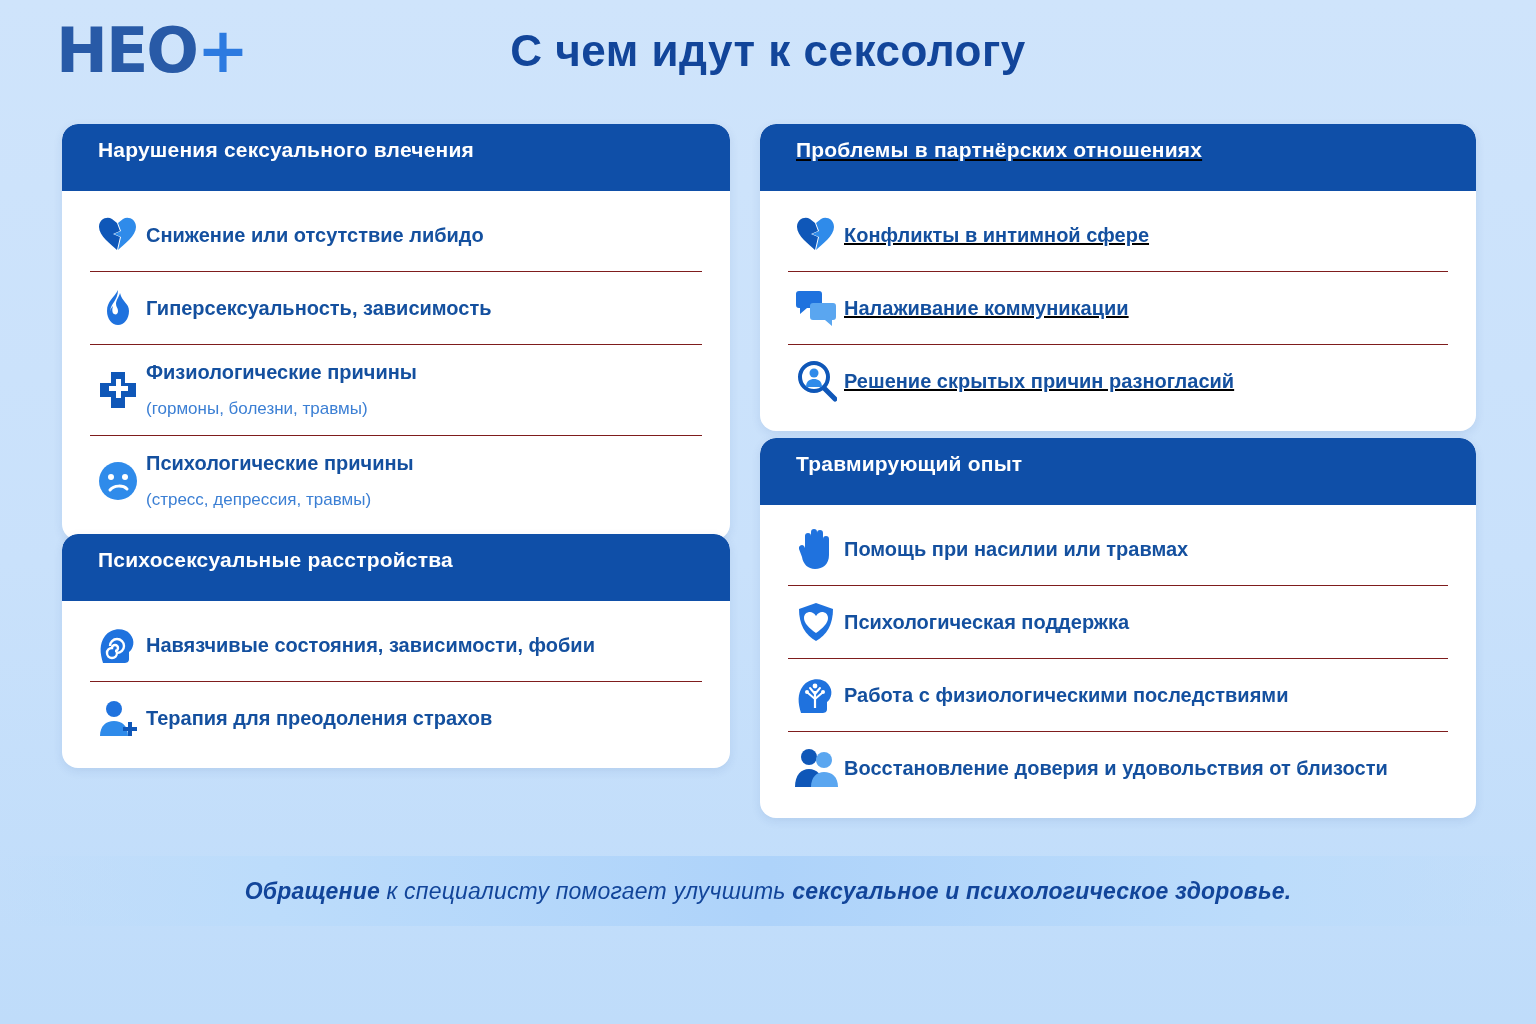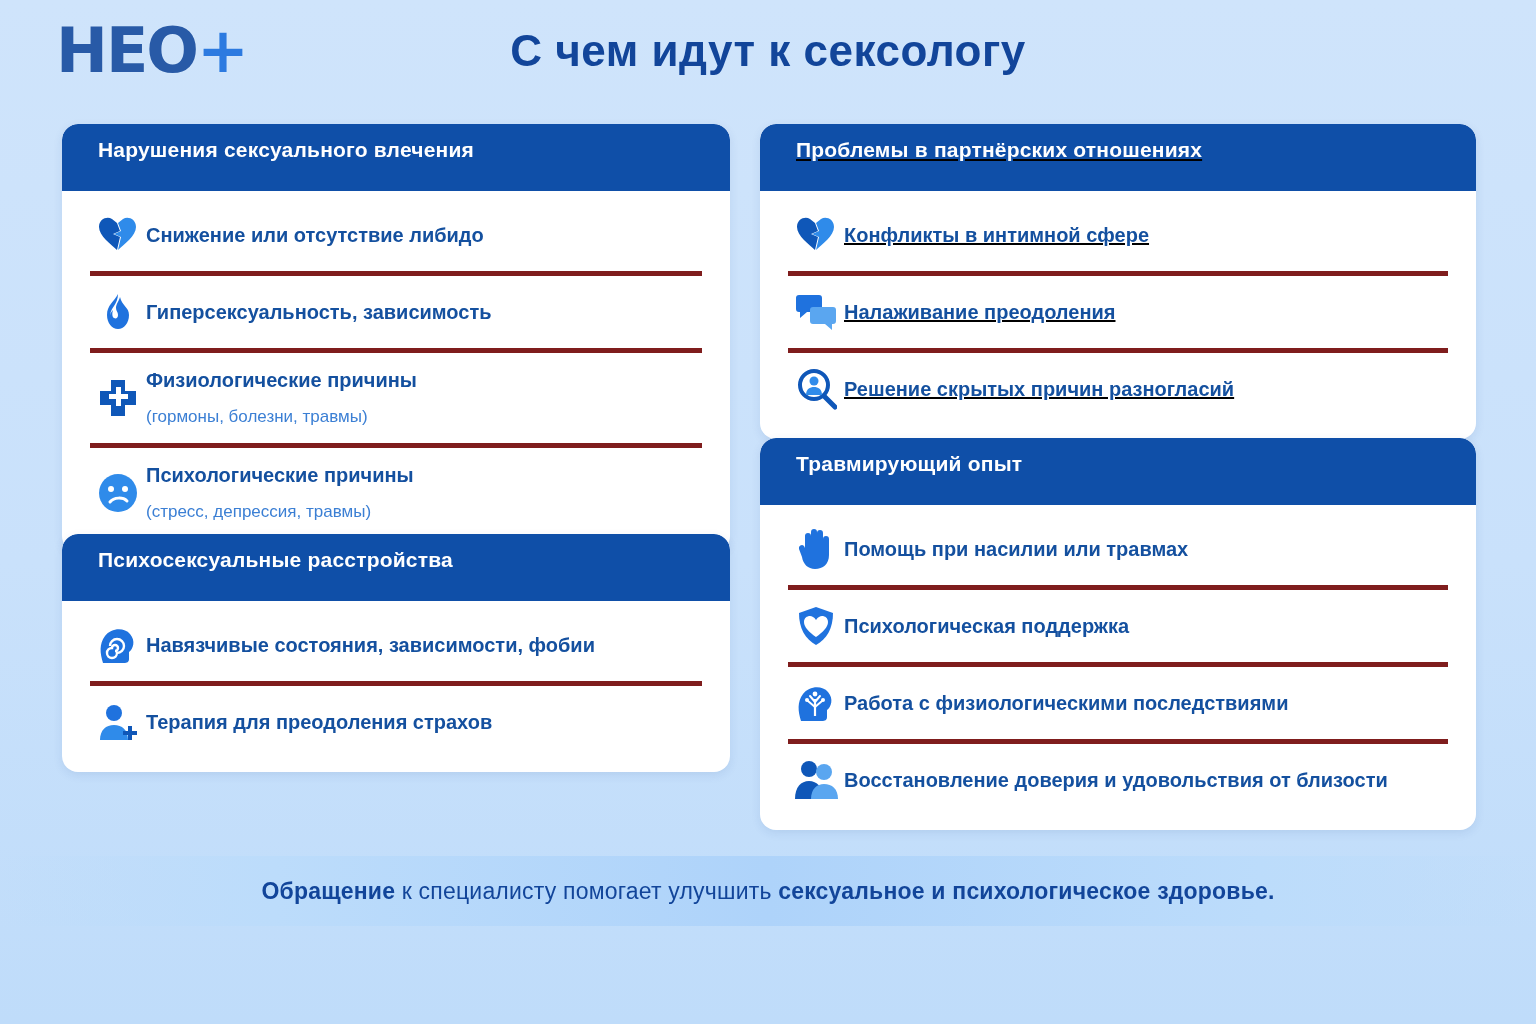--- a/index.html
+++ b/index.html
@@ -75,21 +75,21 @@
     border-radius: 16px 16px 0 0;
     letter-spacing: .2px;
   }
   .card-body {
     padding: 8px 28px 14px 28px;
   }
   .row {
     display: flex;
     align-items: center;
     padding: 14px 0 14px 0;
-    border-bottom: 5px solid #7f1d1d;
+    border-bottom: 1px solid #7f1d1d;
     min-height: 44px;
   }
   .row:last-child { border-bottom: none; }
   .row-icon {
     width: 56px;
     min-width: 56px;
     display: flex;
     align-items: center;
     justify-content: center;
   }
@@ -124,20 +124,21 @@
     background: linear-gradient(90deg, rgba(214,233,253,0) 0%, #bcdcfb 18%, #aed3fa 50%, #bcdcfb 82%, rgba(214,233,253,0) 100%);
     display: flex;
     align-items: center;
     justify-content: center;
   }
   .footer-text {
     font-size: 23px;
     color: #12459a;
     font-weight: bold;
     letter-spacing: .2px;
+    font-style: italic;
   }
   .footer-text .light { font-weight: normal; }
 
   svg { display: block; }
 </style>
 </head>
 <body>
 
 <div class="canvas">
 
@@ -243,21 +244,21 @@
         <div class="row-text">Конфликты в интимной сфере</div>
       </div>
 
       <div class="row">
         <div class="row-icon">
           <svg width="44" height="36" viewBox="0 0 44 36">
             <path d="M2 4 a3 3 0 0 1 3 -3 h20 a3 3 0 0 1 3 3 v11 a3 3 0 0 1 -3 3 h-12 l-7 6 v-6 h-1 a3 3 0 0 1 -3 -3 z" fill="#1f72de"></path>
             <path d="M16 16 a3 3 0 0 1 3 -3 h20 a3 3 0 0 1 3 3 v11 a3 3 0 0 1 -3 3 h-1 v6 l-7 -6 h-12 a3 3 0 0 1 -3 -3 z" fill="#5aa6f0"></path>
           </svg>
         </div>
-        <div class="row-text">Налаживание преодоления</div>
+        <div class="row-text">Налаживание коммуникации</div>
       </div>
 
       <div class="row">
         <div class="row-icon">
           <svg width="42" height="42" viewBox="0 0 42 42">
             <circle cx="19" cy="17" r="14" fill="none" stroke="#0f57b8" stroke-width="4"></circle>
             <circle cx="19" cy="13" r="4.5" fill="#2f8bea"></circle>
             <path d="M11 27 C11 21 15 19 19 19 C23 19 27 21 27 27 Z" fill="#2f8bea"></path>
             <path d="M29 28 L40 39" stroke="#0f57b8" stroke-width="5" stroke-linecap="round"></path>
           </svg>

